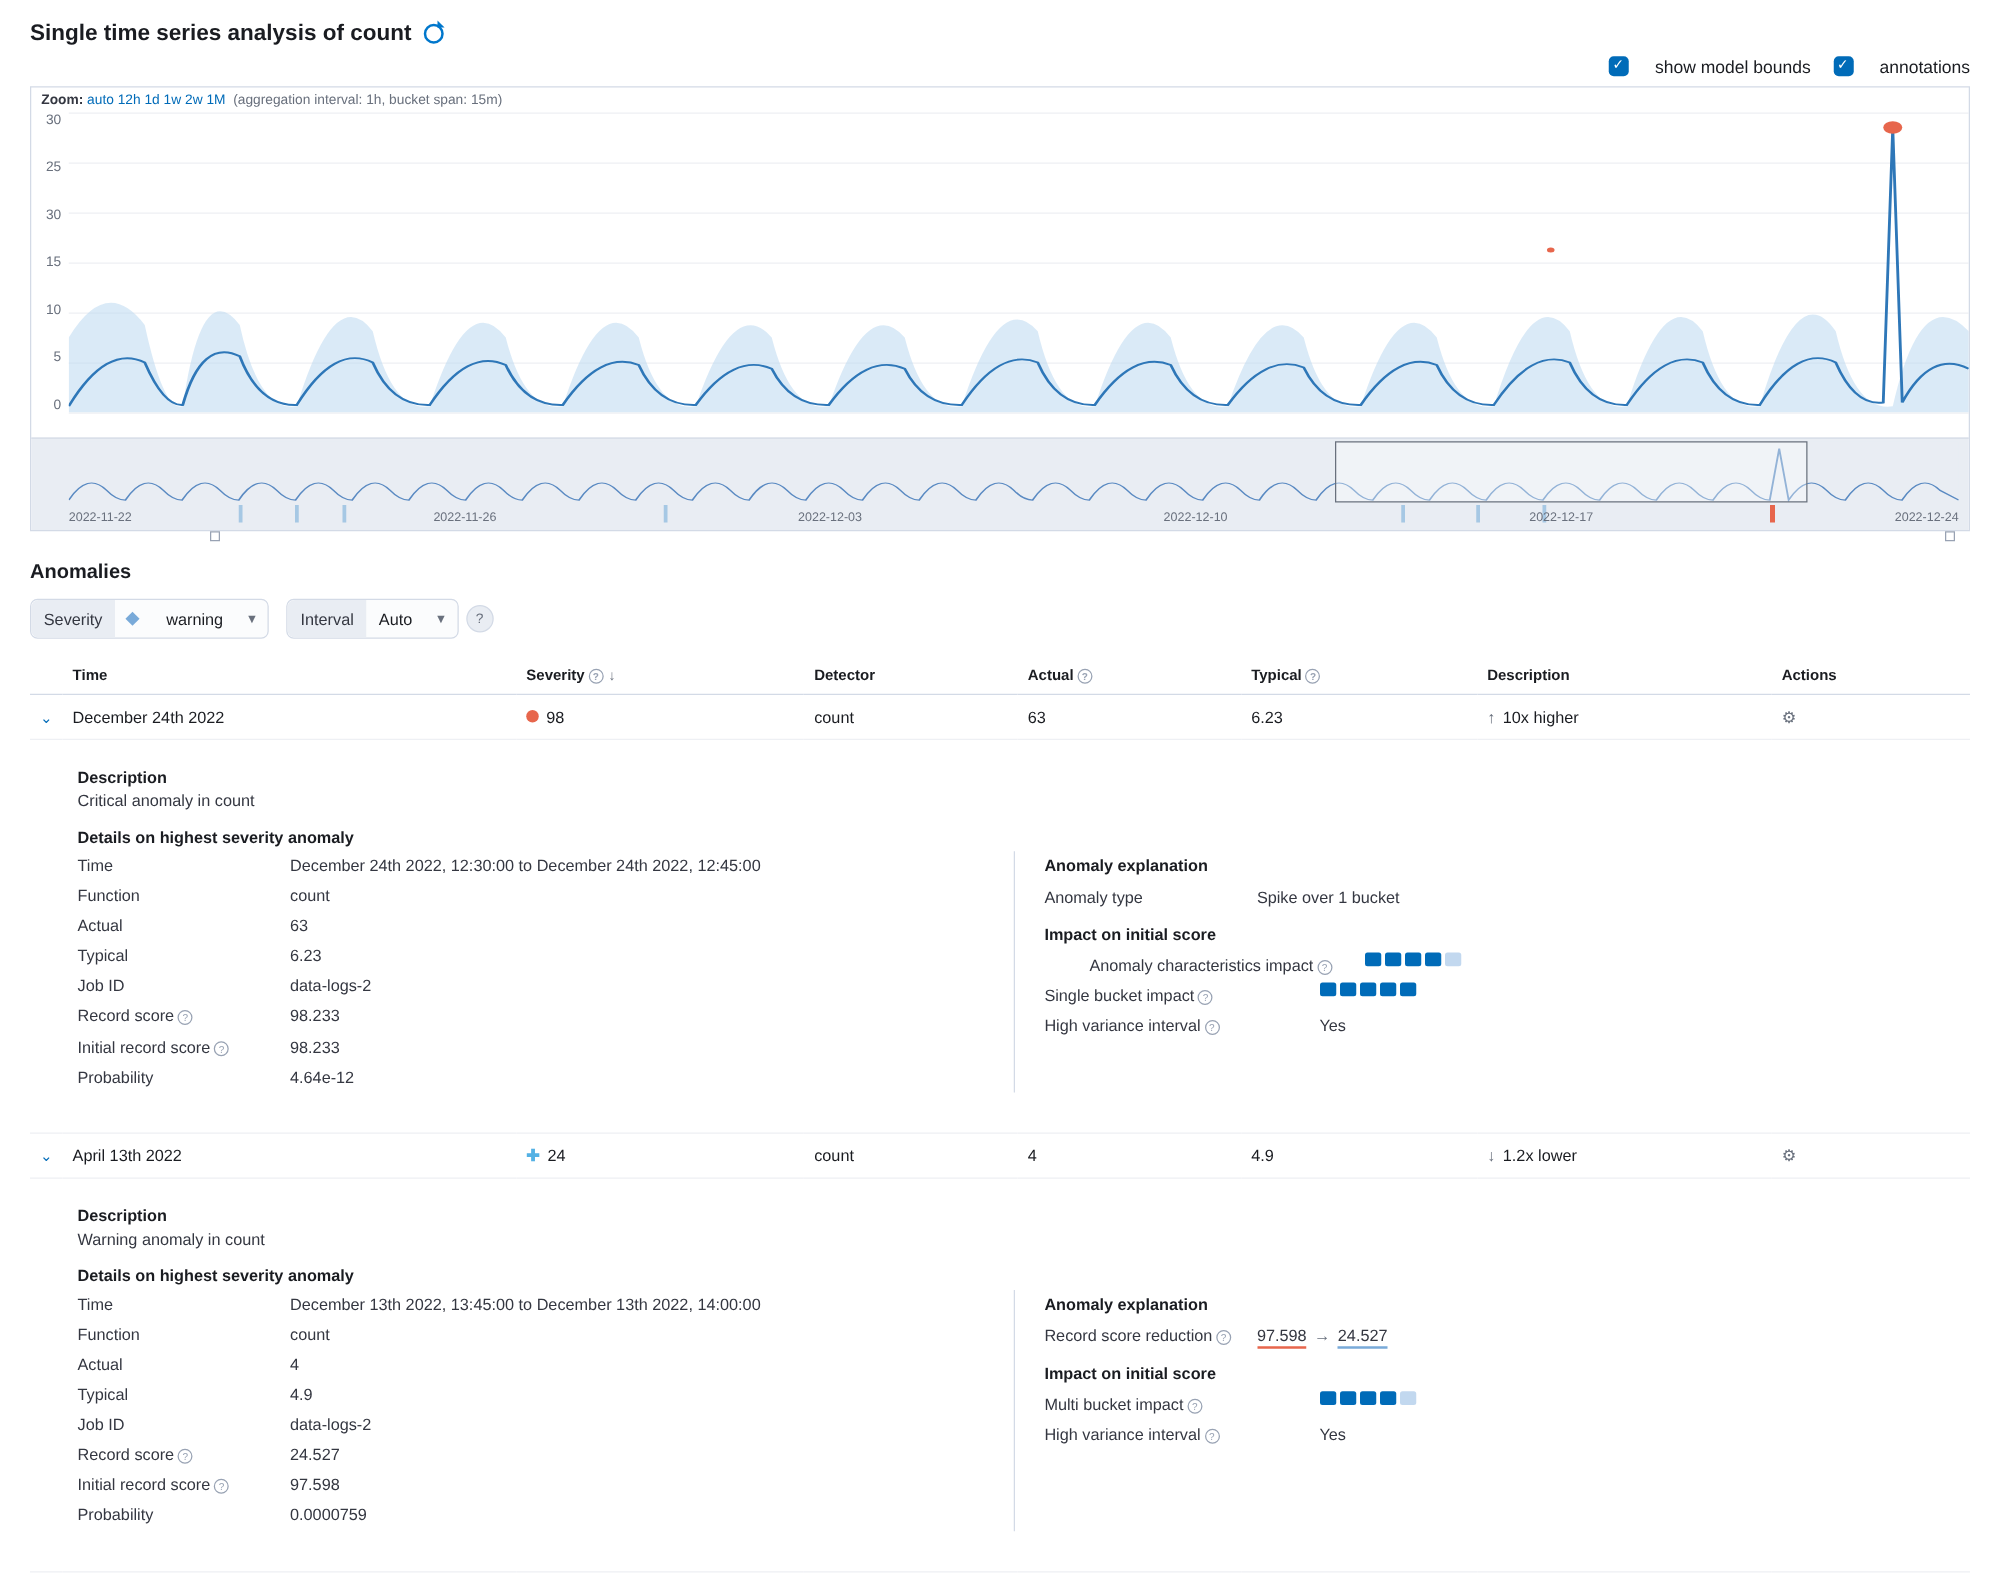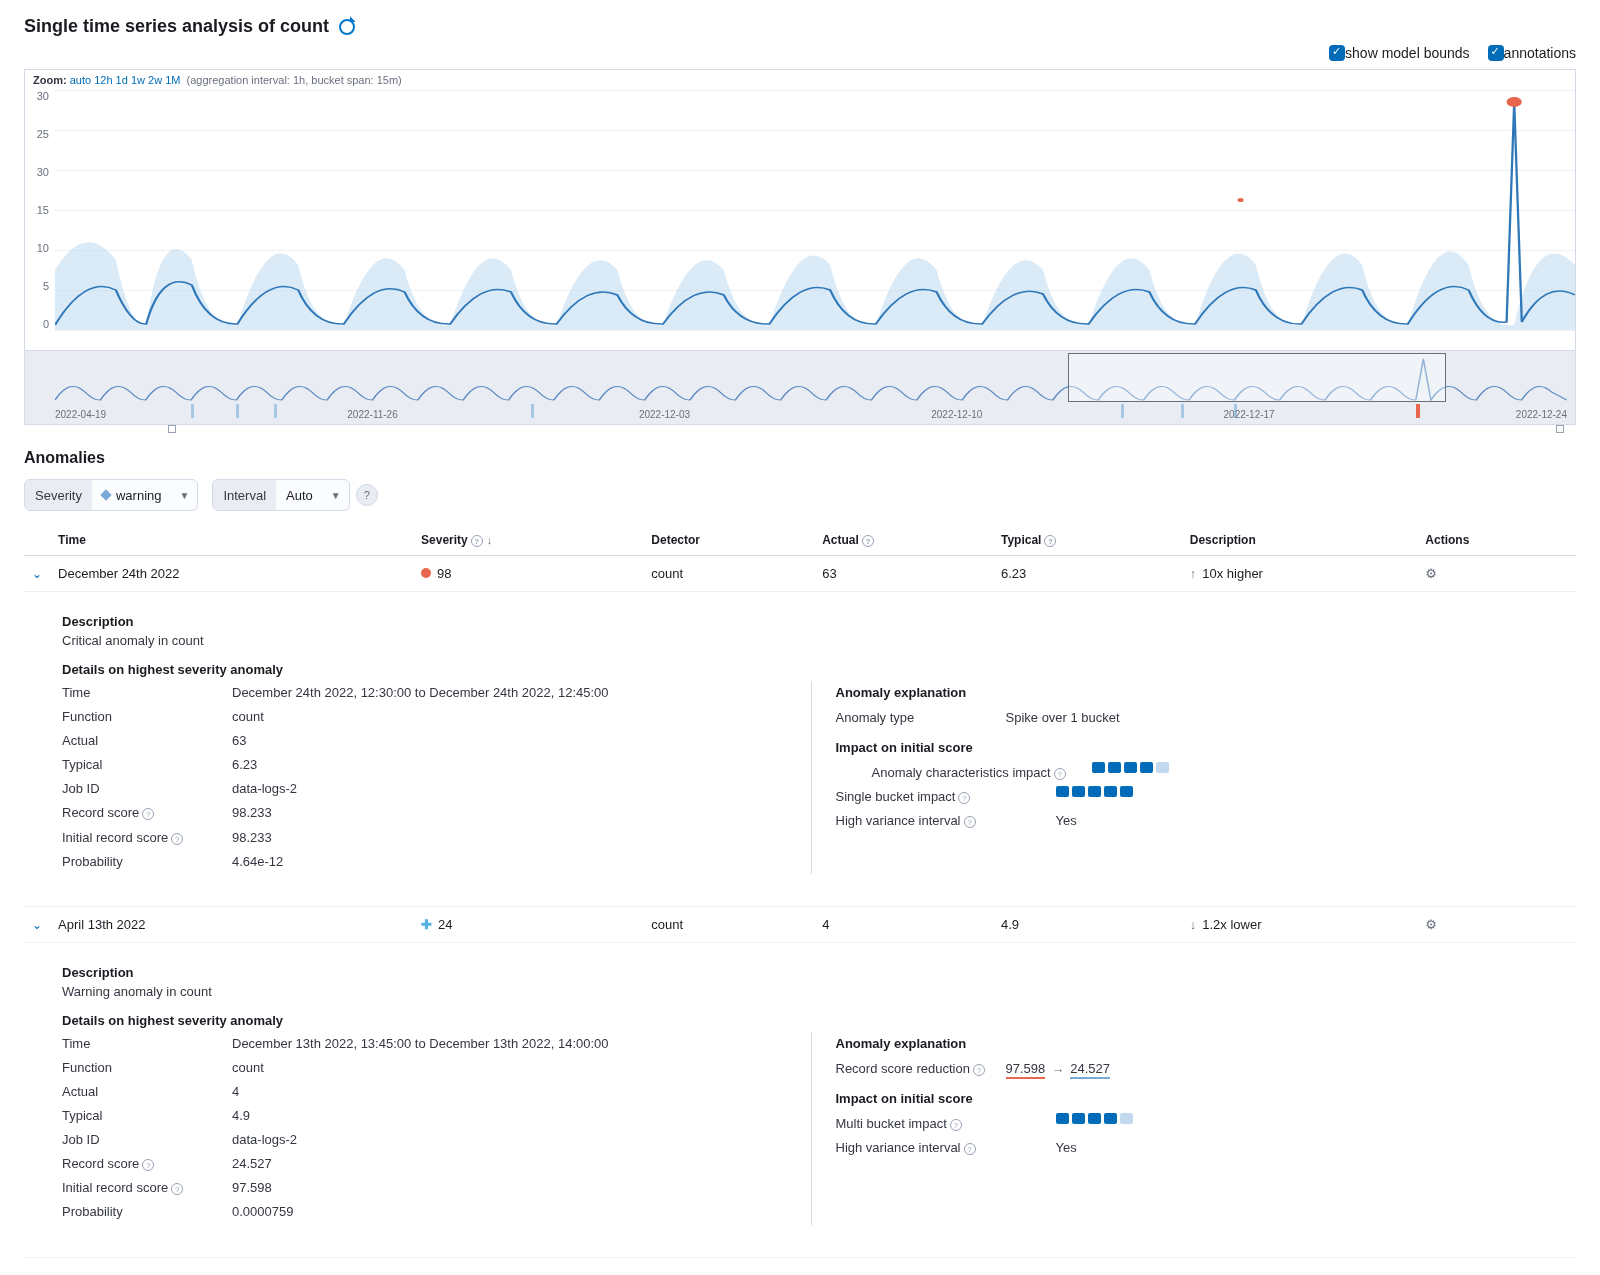--- a/index.html
+++ b/index.html
@@ -7,21 +7,21 @@
     font-family: -apple-system, BlinkMacSystemFont, 'Segoe UI', Helvetica, Arial, sans-serif;
     font-size: 14px;
     color: #1a1c21;
     background: #fff;
     padding: 16px 24px;
   }
   .page-title { font-size: 18px; font-weight: 700; display: flex; align-items: center; gap: 10px; margin-bottom: 8px; }
   .refresh-icon { width: 16px; height: 16px; border: 2px solid #0077cc; border-radius: 50%; position: relative; display:inline-block; }
   .refresh-icon::after { content:''; position:absolute; top:-3px; right:-1px; border:4px solid transparent; border-top-color:#0077cc; transform:rotate(45deg); }
   .top-controls { display: flex; justify-content: flex-end; gap: 18px; margin-bottom: 8px; }
-  .checkbox { display: flex; align-items: flex-end; gap: 0; font-size: 14px; cursor: pointer; }
+  .checkbox { display: flex; align-items: flex-end; gap: 21px; font-size: 14px; cursor: pointer; }
   .checkbox-box { width: 16px; height: 16px; background: #006bb8; border-radius: 4px; position: relative; }
   .checkbox-box::after { content:'✓'; color:#fff; font-size:11px; position:absolute; top:0; left:3px; }
   .chart-container { border: 1px solid #d3dae6; position: relative; margin-bottom: 24px; }
   .chart-header { font-size: 11px; color: #69707d; padding: 4px 8px; }
   .chart-header .zoom-label { color:#343741;font-weight:bold; }
   .chart-header .zoom-link { color:#006bb8; cursor:pointer; }
   .main-chart { position: relative; height: 260px; padding-left: 30px; }
   .y-axis { position: absolute; left: 0; top: 0; bottom: 20px; width: 28px; display: flex; flex-direction: column; justify-content: space-between; font-size: 11px; color:#69707d; text-align: right; padding-right:4px; }
   .plot-area { position: absolute; left: 30px; right: 0; top: 0; bottom: 20px; }
   .grid-line { position: absolute; left: 0; right: 0; border-top: 1px solid #eef0f4; }
@@ -36,21 +36,21 @@
   .overview-labels { position:absolute; bottom:4px; left:30px; right:8px; display:flex; justify-content:space-between; font-size:10px; color:#69707d; }
   .overview-selection { position:absolute; border:1px solid #69707d; background:rgba(255,255,255,0.35); top:0; bottom:0; }
   .overview-marks { position:absolute; bottom:-16px; left:0; right:0; height:14px; }
   .vmark { position:absolute; top:0; width:3px; height:14px; }
   .scroll-handle { position:absolute; bottom:-9px; width:8px; height:8px; background:#fff; border:1px solid #98a2b3; }
 
   .section-title { font-size: 16px; font-weight: 700; margin: 18px 0 12px; }
   .filters { display:flex; gap:14px; align-items:center; margin-bottom:14px; }
   .pill { display:flex; align-items:center; border:1px solid #d3dae6; border-radius:6px; height:32px; background:#fbfcfd; font-size:13px; }
   .pill-label { padding: 0 10px; color:#343741; background:#e9edf3; height:100%; display:flex; align-items:center; border-top-left-radius:6px; border-bottom-left-radius:6px; font-weight:500;}
-  .pill-value { padding: 0 10px; display:flex; align-items:center; gap:6px;justify-content:flex-end; }
+  .pill-value { padding: 0 10px; display:flex; align-items:center; gap:23px;justify-content:flex-end; }
   .diamond { width:8px; height:8px; transform:rotate(45deg); display:inline-block; }
   .chev { font-size:10px; color:#69707d; padding:0 8px; }
   .info-circle { width:22px; height:22px; border-radius:50%; background:#e9edf3; color:#69707d; display:flex; align-items:center; justify-content:center; font-size:11px; border:1px solid #d3dae6; cursor:pointer;}
 
   table.anomaly-table { width:100%; border-collapse: collapse; }
   table.anomaly-table th { text-align:left; font-size:12px; font-weight:600; color:#1a1c21; padding:8px; border-bottom:1px solid #d3dae6; }
   table.anomaly-table td { padding:10px 8px; font-size:13px; border-bottom:1px solid #eef0f4; vertical-align:middle; }
   .expand { color:#006bb8; font-size:12px; cursor:pointer; }
   .sev-dot { width:10px; height:10px; border-radius:50%; display:inline-block; margin-right:6px; }
   .sev-plus { color:#54b1e4; font-weight:700; margin-right:6px; }
@@ -150,21 +150,21 @@
         <span class="vmark" style="left:31.5%; background:#a6c8e4;"></span>
         <span class="vmark" style="left:70.5%; background:#a6c8e4;"></span>
         <span class="vmark" style="left:74.5%; background:#a6c8e4;"></span>
         <span class="vmark" style="left:78%; background:#a6c8e4;"></span>
         <span class="vmark" style="left:90%; background:#e7664c; width:4px;"></span>
       </div>
     </div>
     <div class="scroll-handle" style="left:9.2%;"></div>
     <div class="scroll-handle" style="right:0.7%;"></div>
     <div class="overview-labels">
-      <span>2022-04-19</span>
+      <span>2022-11-22</span>
       <span>2022-11-26</span>
       <span>2022-12-03</span>
       <span>2022-12-10</span>
       <span>2022-12-17</span>
       <span>2022-12-24</span>
     </div>
   </div>
 </div>
 
 <div class="section-title">Anomalies</div>

